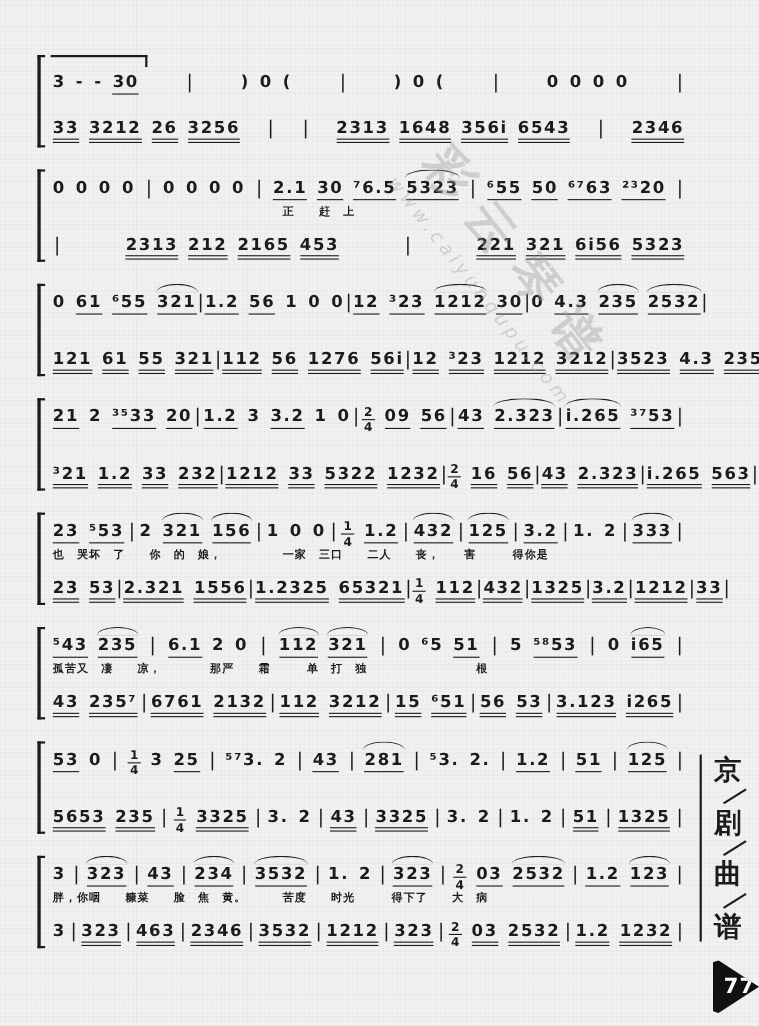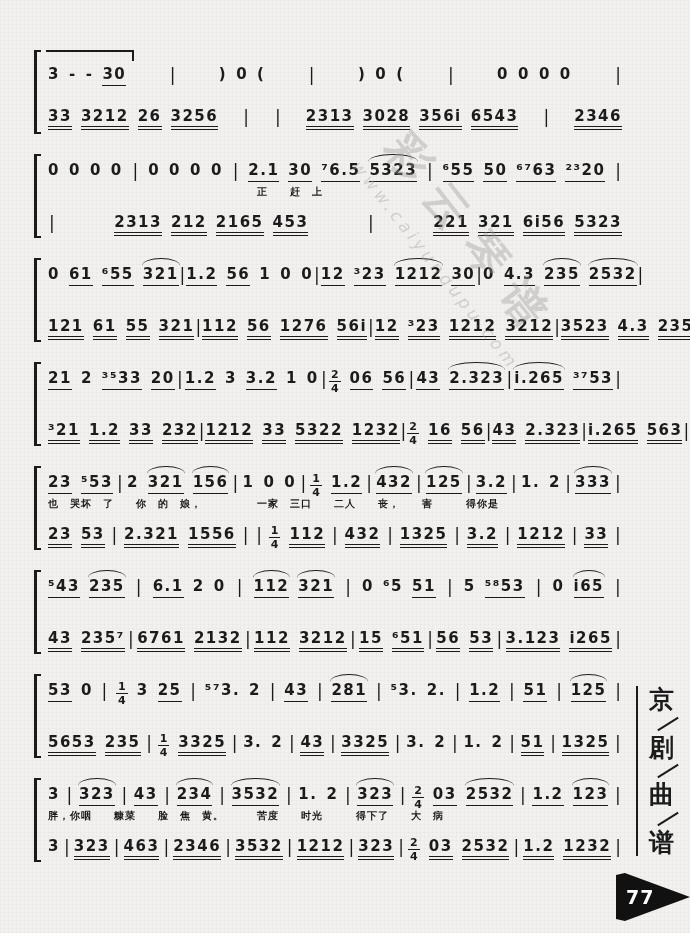--- a/index.html
+++ b/index.html
@@ -70,21 +70,21 @@
   
   .sidebar{
     position:absolute; right:14px; top:686px; width:40px; z-index:4;
     border-left:2px solid var(--ink); padding-left:9px;
     display:flex; flex-direction:column; align-items:center;
   }
   .schar{font-size:25px; font-weight:bold; line-height:1.1;}
   .slash{width:2px; height:24px; background:var(--ink); transform:rotate(58deg); margin:-2px 0 -2px 12px;}
   
   .page-badge{
-    position:absolute; right:0; bottom:12px; width:74px; height:48px; z-index:5;
+    position:absolute; right:0; bottom:12px; width:42px; height:48px; z-index:5;
     background:var(--badge-bg); color:var(--badge-tx);
     clip-path:polygon(0% 4%, 12% 0%, 100% 50%, 12% 100%, 0% 96%);
     display:flex; align-items:center;
   }
   .page-badge span{font-size:19px; font-weight:bold; margin-left:10px; letter-spacing:1px;}
 </style>
 </head>
 <body>
 
 <div class="page">
@@ -129,21 +129,21 @@
           <span class="measure">
             <span class="tok beam">33</span>
             <span class="tok beam">3212</span>
             <span class="tok beam">26</span>
             <span class="tok beam">3256</span>
           </span>
           <span class="barline">|</span>
           <span class="barline">|</span>
           <span class="measure">
             <span class="tok beam">2313</span>
-            <span class="tok beam">3028</span>
+            <span class="tok beam">1648</span>
             <span class="tok beam">356i</span>
             <span class="tok beam">6543</span>
           </span>
           <span class="barline">|</span>
           <span class="measure">
             <span class="tok beam">2346</span>
           </span>
         </div>
       </div>
       <div class="system sys1">
@@ -274,21 +274,21 @@
             <span class="tok beam">3.2</span>
             <span class="tok">1</span>
             <span class="tok">0</span>
           </span>
           <span class="barline">|</span>
           <span class="measure">
             <span class="tsig">
               <i class="num">2</i>
               <i class="den">4</i>
             </span>
-            <span class="tok beam">06</span>
+            <span class="tok beam">09</span>
             <span class="tok beam">56</span>
           </span>
           <span class="barline">|</span>
           <span class="measure">
             <span class="tok beam">43</span>
             <span class="tok beam arc">2.323</span>
           </span>
           <span class="barline">|</span>
           <span class="measure">
             <span class="tok beam arc">i.265</span>
@@ -387,20 +387,24 @@
           <span class="measure">
             <span class="tok beam">23</span>
             <span class="tok beam">53</span>
           </span>
           <span class="barline">|</span>
           <span class="measure">
             <span class="tok beam">2.321</span>
             <span class="tok beam">1556</span>
           </span>
           <span class="barline">|</span>
+          <span class="measure">
+            <span class="tok beam">1.2325</span>
+            <span class="tok beam">65321</span>
+          </span>
           <span class="barline">|</span>
           <span class="measure">
             <span class="tsig">
               <i class="num">1</i>
               <i class="den">4</i>
             </span>
             <span class="tok beam">112</span>
           </span>
           <span class="barline">|</span>
           <span class="measure">
@@ -454,20 +458,21 @@
             <span class="tok">5</span>
             <span class="tok beam">⁵⁸53</span>
           </span>
           <span class="barline">|</span>
           <span class="measure">
             <span class="tok">0</span>
             <span class="tok beam arc">i65</span>
           </span>
           <span class="barline">|</span>
         </div>
+        <div class="lyrics">孤苦又　凄　　凉，　　　　那严　　霜　　　单　打　独　　　　　　　　　根</div>
         <div class="line row-bottom">
           <span class="measure">
             <span class="tok beam">43</span>
             <span class="tok beam">235⁷</span>
           </span>
           <span class="barline">|</span>
           <span class="measure">
             <span class="tok beam">6761</span>
             <span class="tok beam">2132</span>
           </span>

